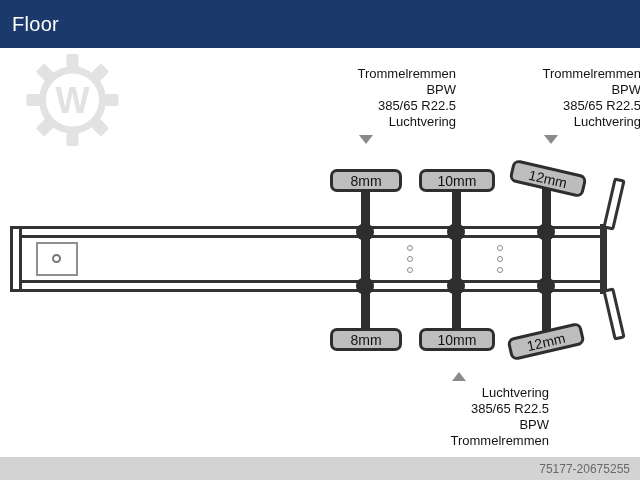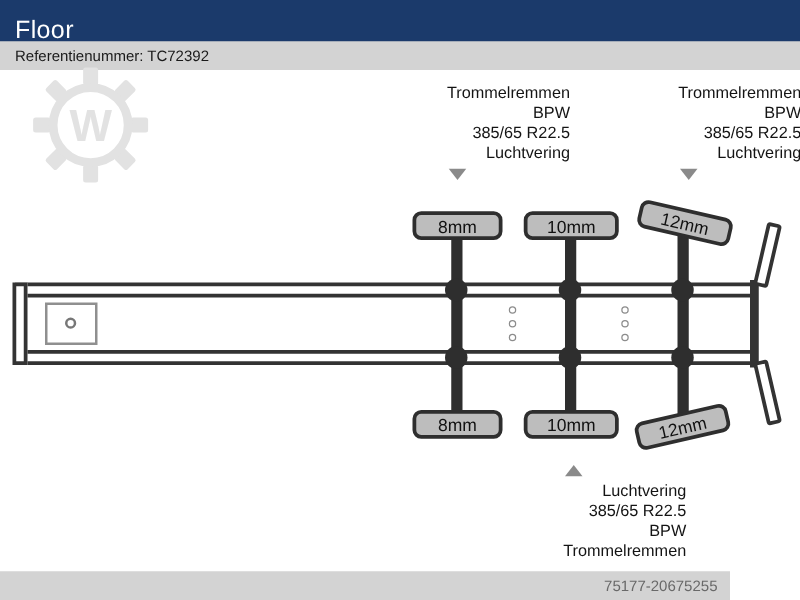--- a/index.html
+++ b/index.html
@@ -13,21 +13,21 @@
     position:absolute; top:0; left:0; width:640px; height:48px;
     background:#1b3a6b; color:#ffffff; display:flex; align-items:center;
     padding-left:12px; box-sizing:border-box; font-size:20px; letter-spacing:.3px;
   }
   .ref-bar{
     position:absolute; top:33px; left:0; width:640px; height:23px;
     background:#d3d3d3; color:#1a1a1a; display:flex; align-items:center;
     padding-left:12px; box-sizing:border-box; font-size:12px;
   }
   .footer-bar{
-    position:absolute; bottom:0; left:0; width:584px; height:23px;
+    position:absolute; bottom:0; left:0; width:640px; height:23px;
     background:#d3d3d3; color:#696969; display:flex; align-items:center;
     justify-content:flex-end; padding-right:10px; box-sizing:border-box; font-size:12px;
   }
   
   .watermark{position:absolute; left:20px; top:50px; width:105px; height:100px;}
   
   .ann{
     position:absolute; width:180px; text-align:right;
     font-size:13px; line-height:16px; color:#141414;
   }
@@ -69,23 +69,20 @@
 </style>
 </head>
 <body>
 
 <div class="screen">
 
   <div class="header-bar">
     <span>Floor</span>
   </div>
 
-  <div class="ref-bar">
-    <span>Referentienummer: TC72392</span>
-  </div>
 
   <svg class="watermark" viewBox="0 0 100 100">
     <g fill="#e2e2e2">
       <rect x="44" y="4" width="12" height="14" rx="2" transform="rotate(0 50 50)"></rect>
       <rect x="44" y="4" width="12" height="14" rx="2" transform="rotate(45 50 50)"></rect>
       <rect x="44" y="4" width="12" height="14" rx="2" transform="rotate(90 50 50)"></rect>
       <rect x="44" y="4" width="12" height="14" rx="2" transform="rotate(135 50 50)"></rect>
       <rect x="44" y="4" width="12" height="14" rx="2" transform="rotate(180 50 50)"></rect>
       <rect x="44" y="4" width="12" height="14" rx="2" transform="rotate(225 50 50)"></rect>
       <rect x="44" y="4" width="12" height="14" rx="2" transform="rotate(270 50 50)"></rect>

